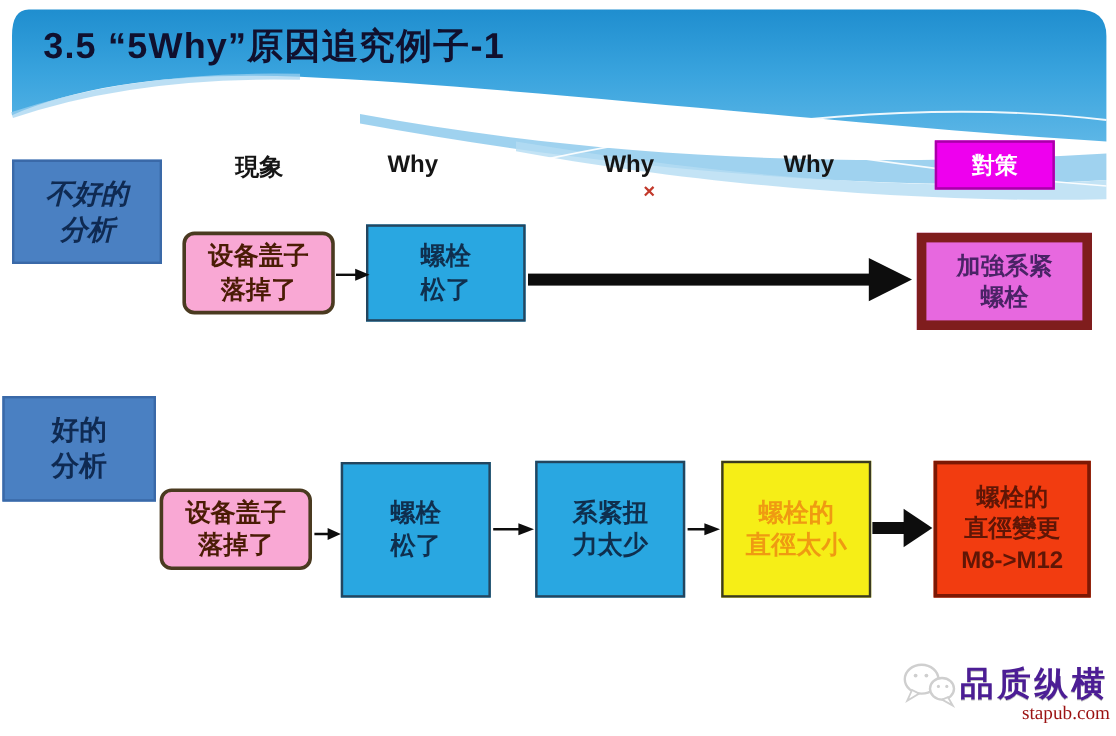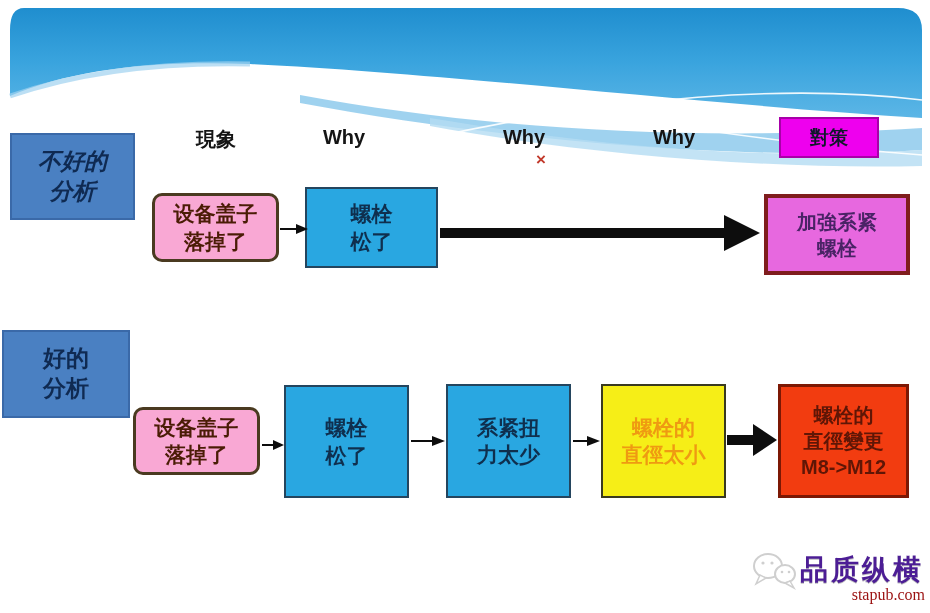--- a/index.html
+++ b/index.html
@@ -15,21 +15,21 @@
   }
   
   .col-head{
     position:absolute;top:126px;transform:translateX(-50%);
     font-size:20px;font-weight:bold;color:#151515;text-align:right;
   }
   .cm-head{
     position:absolute;left:779px;top:117px;width:100px;height:41px;
     background:#ee00ee;border:2px solid #a800a8;box-sizing:border-box;
     display:flex;align-items:center;justify-content:center;
-    font-size:19px;font-weight:bold;color:#0f172a;
+    font-size:19px;font-weight:bold;color:#ffffff;
   }
   .reject-mark{
     position:absolute;left:536px;top:150px;font-size:17px;font-weight:bold;color:#c2392b;
   }
   
   .box{
     position:absolute;box-sizing:border-box;display:flex;align-items:center;
     justify-content:center;text-align:center;white-space:pre-line;
     font-weight:bold;line-height:1.3;
   }
@@ -45,21 +45,21 @@
   .blue-box{background:#29a7e1;border:2px solid #24455e;color:#0f2f4e;font-size:21px;}
   .bad-why1{left:305px;top:187px;width:133px;height:81px;}
   .good-why1{left:284px;top:385px;width:125px;height:113px;}
   .good-why2{left:446px;top:384px;width:125px;height:114px;}
   .yellow-box{
     left:601px;top:384px;width:125px;height:114px;
     background:#f6ee17;border:2px solid #3a3a20;color:#ef9a12;font-size:21px;
   }
   .magenta-box{
     left:764px;top:194px;width:146px;height:81px;
-    background:#e768df;border:4px solid #7f1d1d;color:#4a2366;font-size:20px;
+    background:#e768df;border:8px solid #7f1d1d;color:#4a2366;font-size:20px;
   }
   .red-box{
     left:778px;top:384px;width:131px;height:114px;
     background:#f23c10;border:3px solid #7c1804;color:#5f1606;font-size:20px;
   }
   
   .arrows{position:absolute;left:0;top:0;pointer-events:none;}
   
   .brand{
     position:absolute;left:800px;top:551px;font-size:28px;font-weight:bold;
@@ -86,20 +86,21 @@
 
     <path d="M 300 95 C 480 128 680 142 922 128 L 922 150 C 740 162 500 140 300 103 Z" fill="#8ecaec" opacity="0.85"></path>
     <path d="M 430 118 C 620 150 780 160 922 150 L 922 166 C 760 170 570 152 430 126 Z" fill="#b4dcf2" opacity="0.8"></path>
 
     <path d="M 24 8 L 898 8 Q 922 8 922 30 L 922 118 C 700 104 430 72 250 64 C 150 60 70 70 10 96 L 10 30 Q 10 8 24 8 Z" fill="url(#bg1)"></path>
 
     <path d="M 430 138 C 620 96 790 84 922 100" fill="none" stroke="#ffffff" stroke-width="1.6" opacity="0.9"></path>
     <path d="M 470 92 C 650 124 800 146 922 155" fill="none" stroke="#ffffff" stroke-width="1.4" opacity="0.9"></path>
     <path d="M 10 96 C 80 72 160 62 250 64" fill="none" stroke="#9fd2ef" stroke-width="5" opacity="0.7"></path>
   </svg>
+  <div class="slide-title">3.5 “5Why”原因追究例子-1</div>
 
   <div class="col-head" style="left:216px;">現象</div>
   <div class="col-head" style="left:344px;">Why</div>
   <div class="col-head" style="left:524px;">Why</div>
   <div class="col-head" style="left:674px;">Why</div>
   <div class="cm-head">對策</div>
   <div class="reject-mark">×</div>
 
   <div class="box label-box bad-label">不好的
 分析</div>

